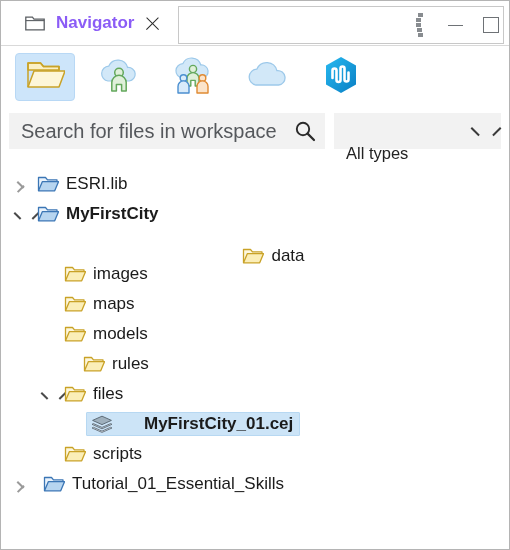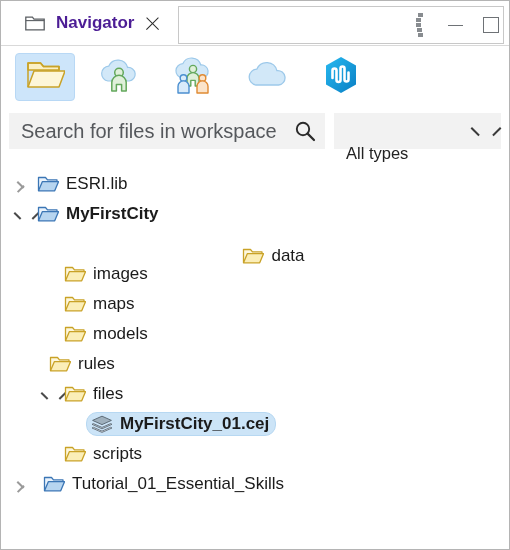--- a/index.html
+++ b/index.html
@@ -43,21 +43,21 @@
   .tab-folder-icon {
     width: 20px;
     height: 17px;
     position: relative;
     margin-right: 11px;
     flex: 0 0 auto;
   }
   .tab-title {
     font-size: 17px;
     font-weight: bold;
-    color: #4c1d95;
+    color: #8b5cf6;
     letter-spacing: 0px;
     white-space: nowrap;
   }
   .tab-close {
     margin-left: 10px;
     width: 17px;
     height: 17px;
     position: relative;
     flex: 0 0 auto;
     cursor: pointer;
@@ -265,21 +265,22 @@
     position: relative;
   }
   .row-label {
     font-size: 17px;
     color: #1b1b1b;
   }
   .row-label.bold { font-weight: bold; }
   .row.selected .sel-wrap {
     background: #cce4f7;
     border: 1px solid #b7d8f2;
-    border-radius: 11px;
+    border-radius: 1px;
+    gap: 24px;
   }
   .sel-wrap {
     display: inline-flex;
     align-items: center;
     padding: 1px 6px 1px 4px;
     box-sizing: border-box;
     border: 1px solid transparent;
   }
 </style>
 </head>
@@ -445,21 +446,21 @@
       <div class="row" style="padding-left: 39px;">
         <span class="twisty"></span>
         <span class="sel-wrap">
           <span class="row-icon"><svg width="22" height="18" viewBox="0 0 22 18">
               <path d="M1.5,15.5 v-13 h7 l2,2.4 h9.5 v2.6" fill="#fdf7dd" stroke="#c9a227" stroke-width="1.3" stroke-linejoin="round"></path>
               <path d="M1.5,15.8 l3.8,-9.1 h16.2 l-3.8,9.1 z" fill="#fbeeb8" stroke="#c9a227" stroke-width="1.3" stroke-linejoin="round"></path>
             </svg></span>
           <span class="row-label">models</span>
         </span>
       </div>
-      <div class="row" style="padding-left: 24px;">
+      <div class="row" style="padding-left: 58px;">
         <span class="twisty"></span>
         <span class="sel-wrap">
           <span class="row-icon"><svg width="22" height="18" viewBox="0 0 22 18">
               <path d="M1.5,15.5 v-13 h7 l2,2.4 h9.5 v2.6" fill="#fdf7dd" stroke="#c9a227" stroke-width="1.3" stroke-linejoin="round"></path>
               <path d="M1.5,15.8 l3.8,-9.1 h16.2 l-3.8,9.1 z" fill="#fbeeb8" stroke="#c9a227" stroke-width="1.3" stroke-linejoin="round"></path>
             </svg></span>
           <span class="row-label">rules</span>
         </span>
       </div>
       <div class="row" style="padding-left: 39px;">

